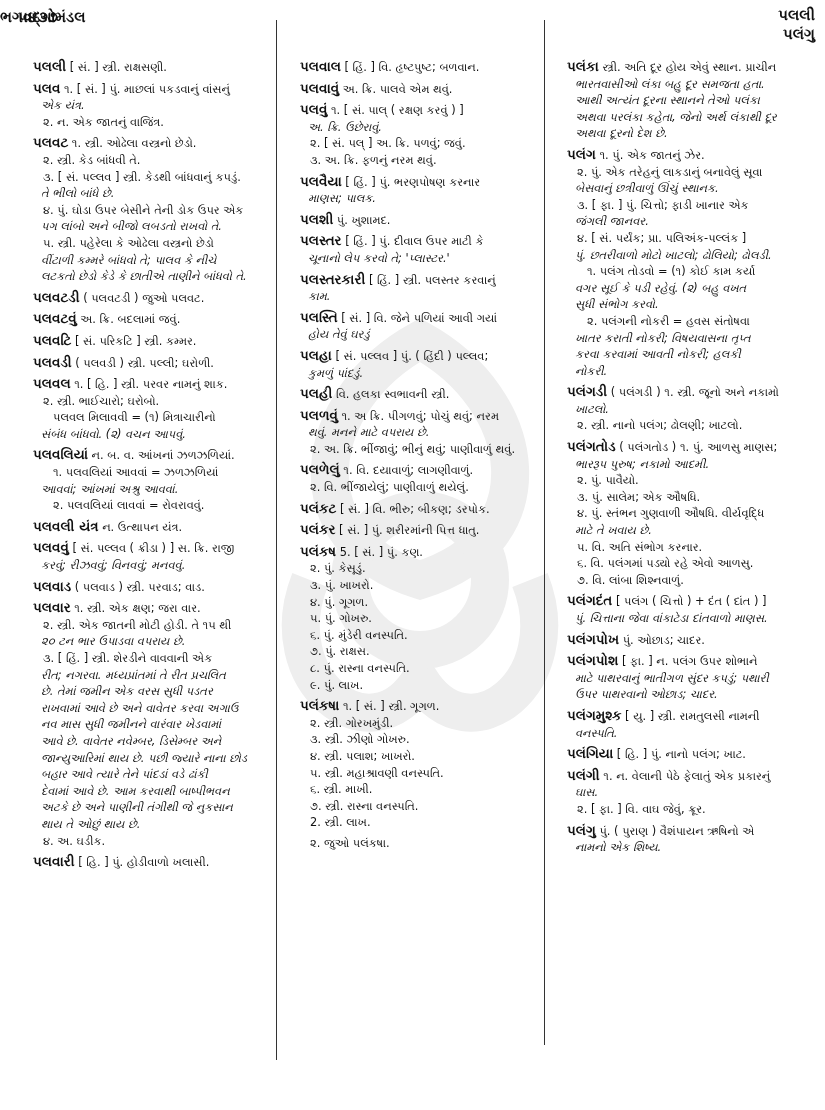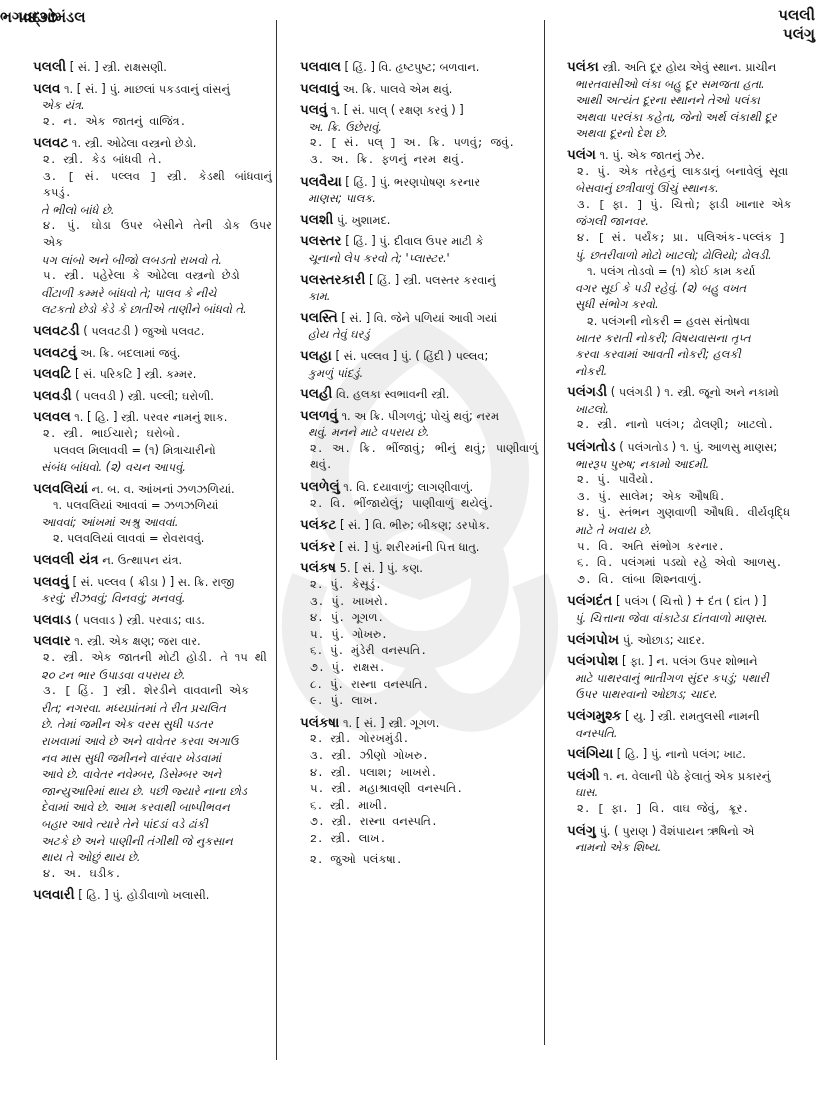--- a/index.html
+++ b/index.html
@@ -14,21 +14,21 @@
   .col { position: absolute; top: 58px; font-size: 11.4px; line-height: 16.6px; }
   .col1 { left: 17px; width: 255px; }
   .col2 { left: 284px; width: 254px; }
   .col3 { left: 551px; width: 262px; }
   .divider { position: absolute; top: 20px; width: 1px; background: #333; }
   .div1 { left: 276px; height: 1040px; }
   .div2 { left: 544px; height: 1025px; }
   .entry { margin: 0 0 4px 16px; }
   .line { margin: 0; text-align: justify; }
   .hw { font-weight: bold; font-size: 13.5px; }
-  .sub { padding-left: 10px; font-family: Liberation Mono, monospace; }
+  .sub { padding-left: 10px; }
   .cont { padding-left: 8px; font-style: italic; }
   .phrase { padding-left: 20px; }
 </style>
 </head>
 <body>
 
 <div class="page">
 
   <svg class="watermark" viewBox="0 0 340 520">
     <g fill="none" stroke="#eeeeee" stroke-width="38">
@@ -108,22 +108,22 @@
         <div class="line"><span class="hw">પલવાર</span><span> ૧. સ્ત્રી. એક ક્ષણ; જરા વાર.</span></div>
         <div class="line sub">૨. સ્ત્રી. એક જાતની મોટી હોડી. તે ૧૫ થી</div>
         <div class="line cont">૨૦ ટન ભાર ઉપાડવા વપરાય છે.</div>
         <div class="line sub">૩. [ હિં. ] સ્ત્રી. શેરડીને વાવવાની એક</div>
         <div class="line cont">રીત; નગરવા. મધ્યપ્રાંતમાં તે રીત પ્રચલિત</div>
         <div class="line cont">છે. તેમાં જમીન એક વરસ સુધી પડતર</div>
         <div class="line cont">રાખવામાં આવે છે અને વાવેતર કરવા અગાઉ</div>
         <div class="line cont">નવ માસ સુધી જમીનને વારંવાર ખેડવામાં</div>
         <div class="line cont">આવે છે. વાવેતર નવેમ્બર, ડિસેમ્બર અને</div>
         <div class="line cont">જાન્યુઆરિમાં થાય છે. પછી જ્યારે નાના છોડ</div>
+        <div class="line cont">બહાર આવે ત્યારે તેને પાંદડાં વડે ઢાંકી</div>
         <div class="line cont">દેવામાં આવે છે. આમ કરવાથી બાષ્પીભવન</div>
-        <div class="line cont">બહાર આવે ત્યારે તેને પાંદડાં વડે ઢાંકી</div>
         <div class="line cont">અટકે છે અને પાણીની તંગીથી જે નુકસાન</div>
         <div class="line cont">થાય તે ઓછું થાય છે.</div>
         <div class="line sub">૪. અ. ઘડીક.</div>
       </div>
       <div class="entry">
         <div class="line"><span class="hw">પલવારી</span><span> [ હિ. ] પું. હોડીવાળો ખલાસી.</span></div>
       </div>
     </div>
   <div class="col col2">
       <div class="entry">

